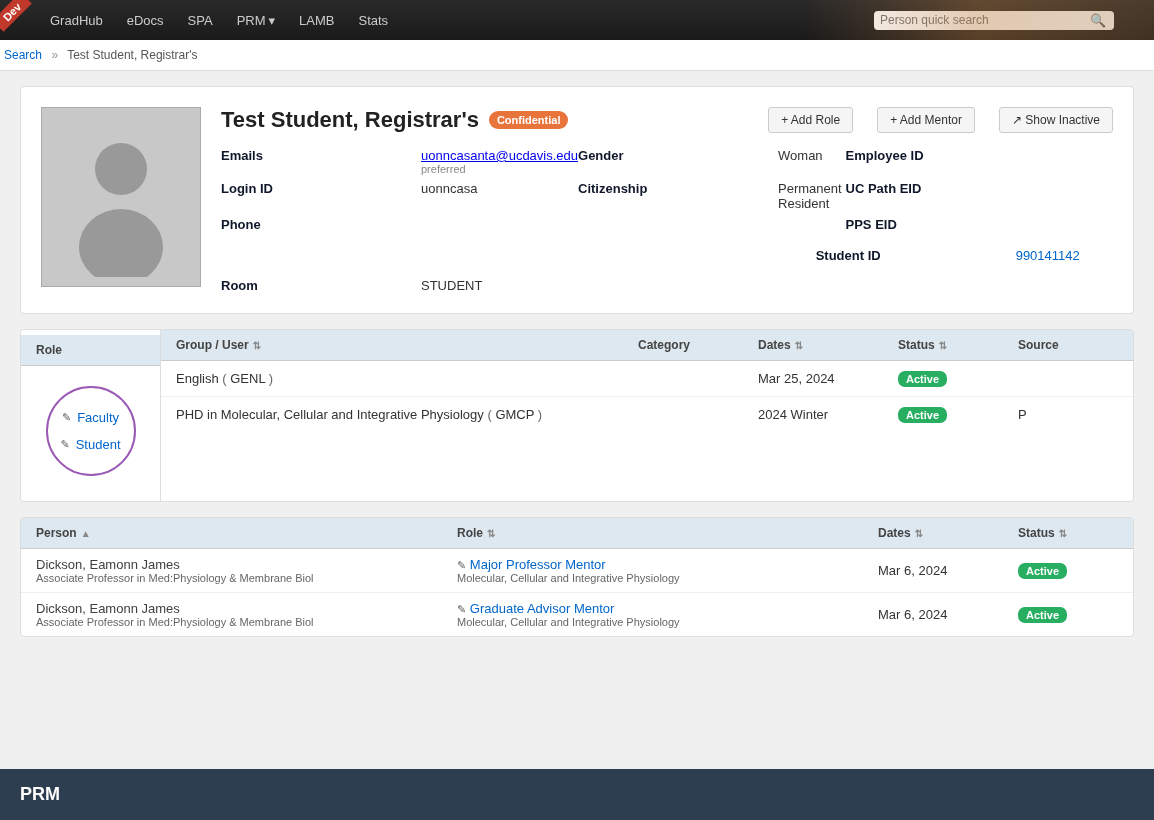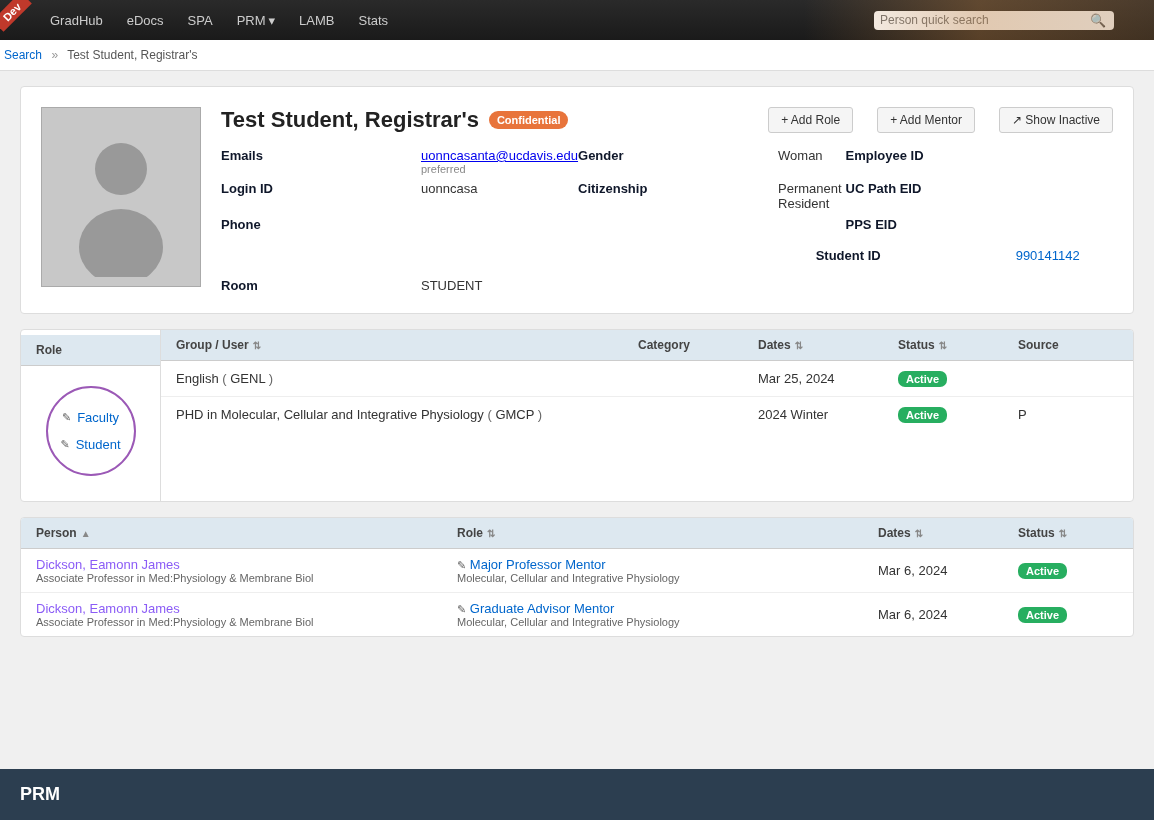--- a/index.html
+++ b/index.html
@@ -282,21 +282,21 @@
     }
     .status-text-active {
       background: #27ae60;
       color: white;
       padding: 2px 8px;
       border-radius: 7px;
       font-size: 11px;
       font-weight: bold;
     }
 
-    .person-link { color: #8b5cf6; text-decoration: none; font-weight: normal; }
+    .person-link { color: #404040; text-decoration: none; font-weight: normal; }
     .person-sub { font-size: 11px; color: #666; }
 
     .role-link { color: #0066cc; text-decoration: none; }
 
     
     .footer {
       background: #2c3e50;
       color: white;
       padding: 15px 20px;
       font-size: 18px;

